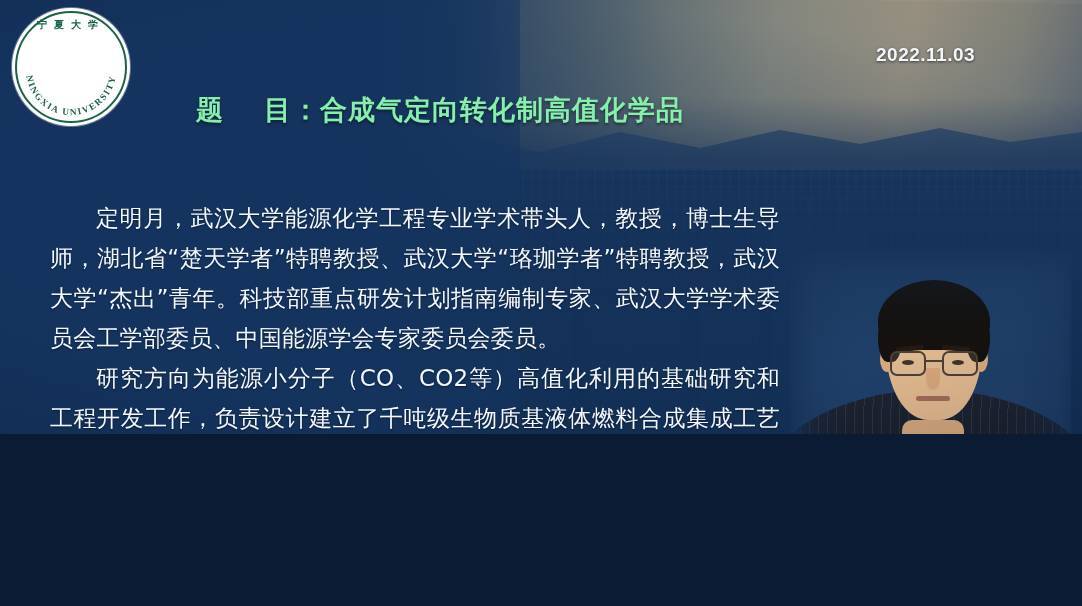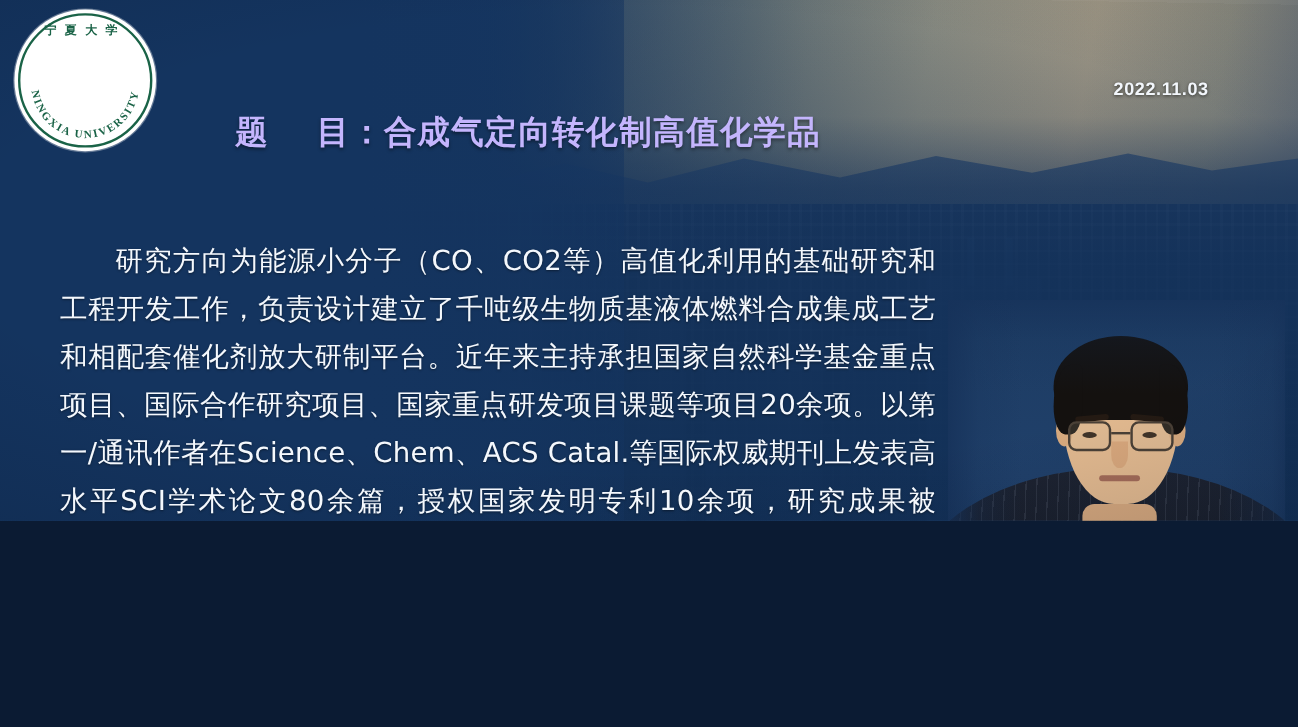--- a/index.html
+++ b/index.html
@@ -154,34 +154,33 @@
     letter-spacing:2px;
     color:#eef4fb;
     text-shadow:
       0 0 2px rgba(255,255,255,.55),
       1px 2px 3px rgba(0,0,0,.55),
       -1px -1px 2px rgba(10,30,60,.6);
     white-space:nowrap;
     -webkit-text-stroke:0.4px rgba(255,255,255,.45);
   }
   #header-date {
-    position:absolute; left:928px; top:44px;
-    font-size:15px; font-weight:700;
+    position:absolute; left:876px; top:44px;
+    font-size:19px; font-weight:700;
     color:#f2f6fb;
     letter-spacing:.5px;
     text-shadow:0 1px 3px rgba(0,0,0,.6);
     white-space:nowrap;
-    margin-top:22px;
   }
 
   .hl-line {
     position:absolute;
     font-family:"DejaVu Sans", sans-serif;
     font-size:27px; font-weight:700;
-    color:#c4b5fd;
+    color:#86efac;
     letter-spacing:1px;
     white-space:nowrap;
     text-shadow:0 2px 3px rgba(0,0,0,.45);
   }
   #topic-line   { left:196px; top:92px; }
   #speaker-line { left:196px; top:140px; }
 
   .kv-key { display:inline-block; }
   .kv-gap { display:inline-block; width:40px; }
 
@@ -366,16 +365,17 @@
   </div>
 
   <div id="header-date">2022.11.03</div>
 
   <div class="hl-line" id="topic-line">
     <span class="kv-key">题</span><span class="kv-gap"></span><span class="kv-key">目：</span><span>合成气定向转化制高值化学品</span>
   </div>
 
 
   <div id="body-text">
+    <p>定明月，武汉大学能源化学工程专业学术带头人，教授，博士生导师，湖北省“楚天学者”特聘教授、武汉大学“珞珈学者”特聘教授，武汉大学“杰出”青年。科技部重点研发计划指南编制专家、武汉大学学术委员会工学部委员、中国能源学会专家委员会委员。</p>
     <p>研究方向为能源小分子（CO、CO2等）高值化利用的基础研究和工程开发工作，负责设计建立了千吨级生物质基液体燃料合成集成工艺和相配套催化剂放大研制平台。近年来主持承担国家自然科学基金重点项目、国际合作研究项目、国家重点研发项目课题等项目20余项。以第一/通讯作者在Science、Chem、ACS Catal.等国际权威期刊上发表高水平SCI学术论文80余篇，授权国家发明专利10余项，研究成果被《Science》、《科学通报》、《中国青年报》等学术期刊及众多媒体进行亮点评述和专题报道。</p>
   </div>
 
 </div>
 
 </body></html>

